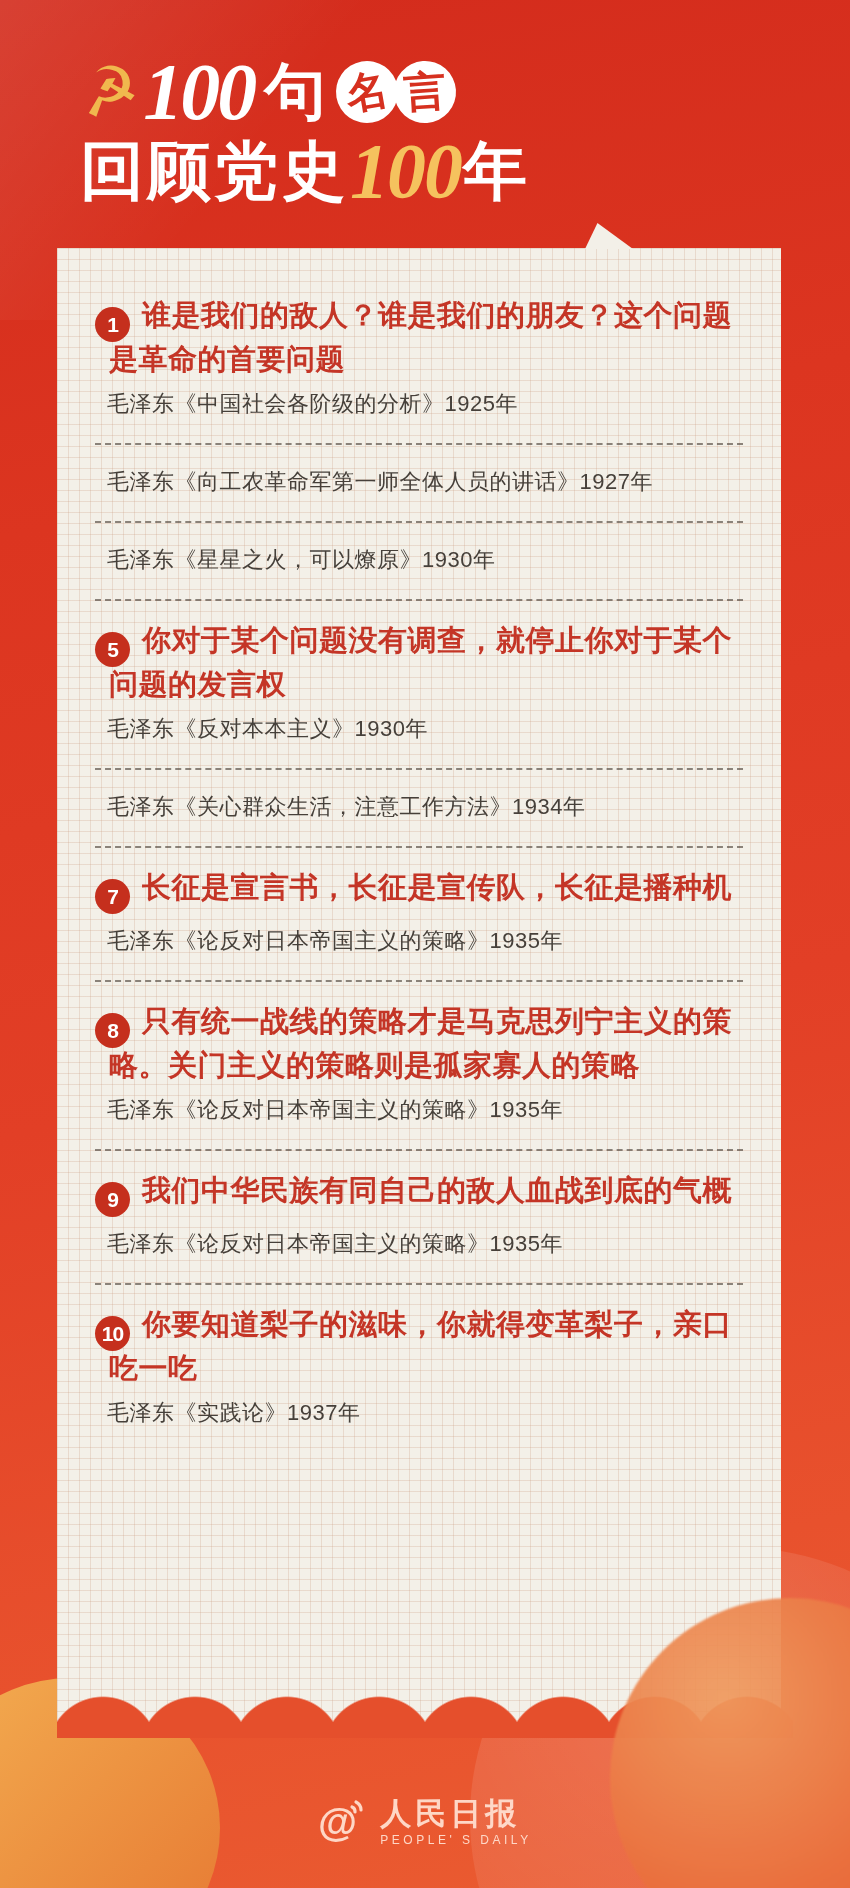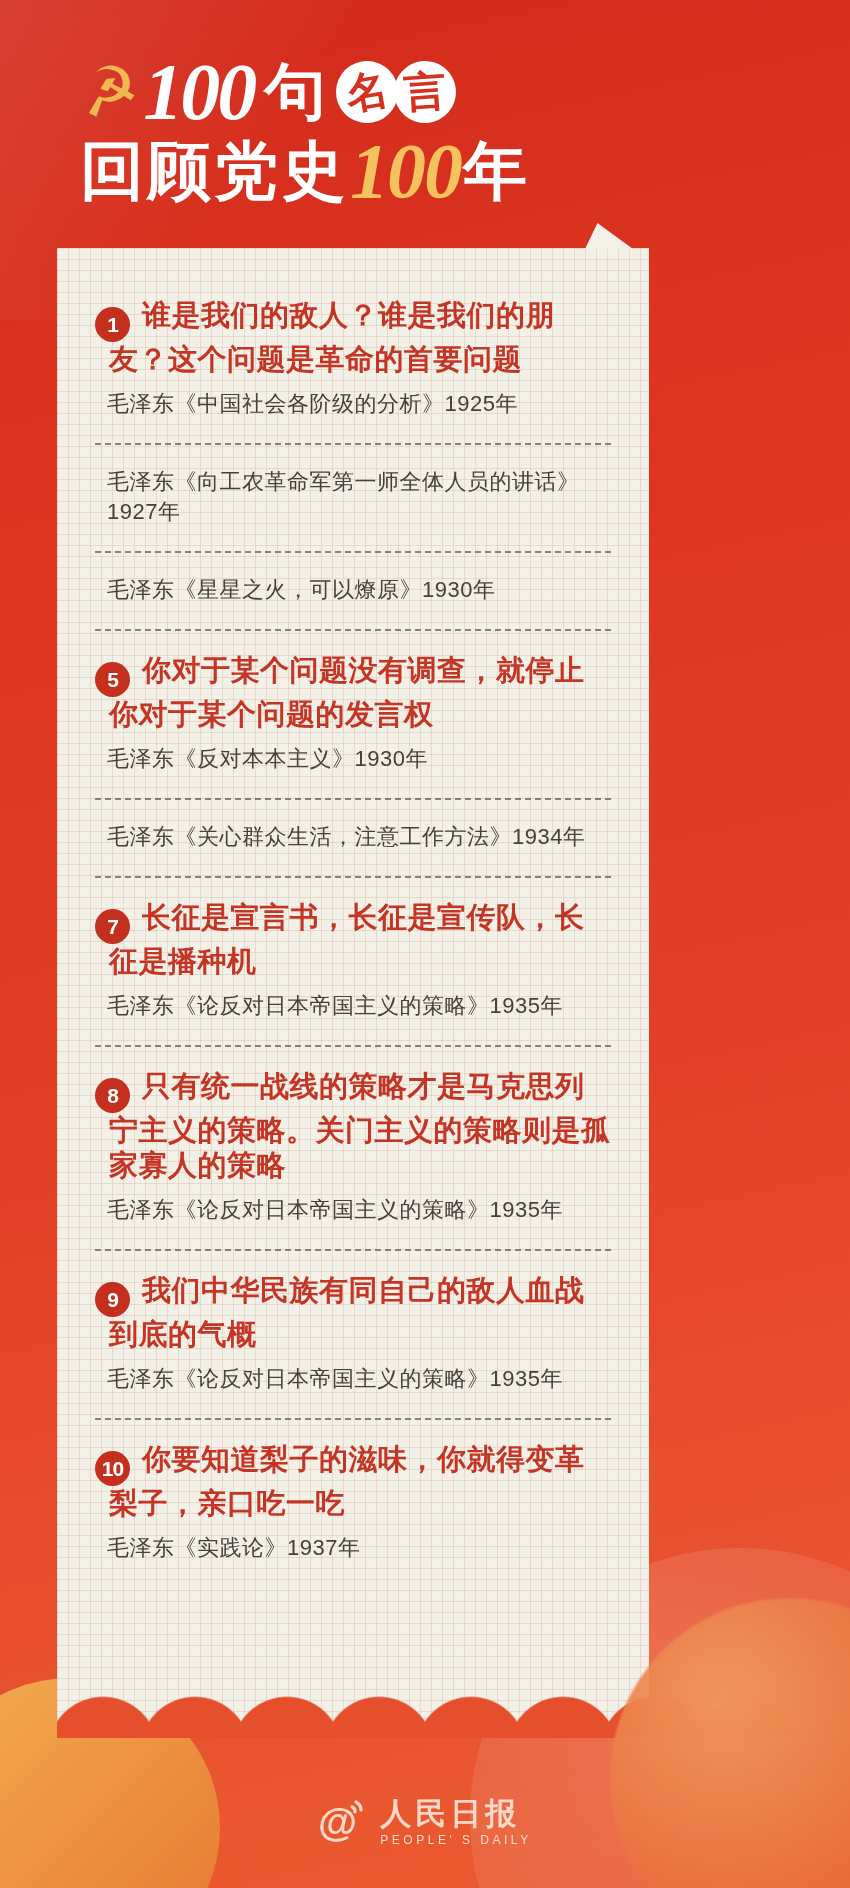--- a/index.html
+++ b/index.html
@@ -51,21 +51,21 @@
   .badge-char.b1 { transform:rotate(-10deg); }
   .badge-char.b2 { transform:rotate(-4deg); margin-left:-4px; }
   .title-line2 { font-size:64px; font-weight:900; letter-spacing:3px; line-height:78px; display:flex; align-items:flex-start; }
   .gold-num {
     font-family:"Liberation Serif","DejaVu Serif",serif;
     font-style:italic; font-weight:bold; color:#f5c25e;
     font-size:78px; letter-spacing:-2px; margin:0 2px;
   }
   
   .card {
-    position:absolute; left:57px; top:248px; width:592px; height:1490px; z-index:2;
+    position:absolute; left:57px; top:248px; width:724px; height:1490px; z-index:2;
     background-color:#f3f0e8;
     background-image:
       linear-gradient(rgba(205,160,135,0.28) 1px, transparent 1px),
       linear-gradient(90deg, rgba(205,160,135,0.28) 1px, transparent 1px);
     background-size:11px 11px;
     padding:50px 38px 0 38px;
   }
   .card-tail {
     position:absolute; top:-25px; left:528px; width:48px; height:26px;
     background:#f3f0e8;

